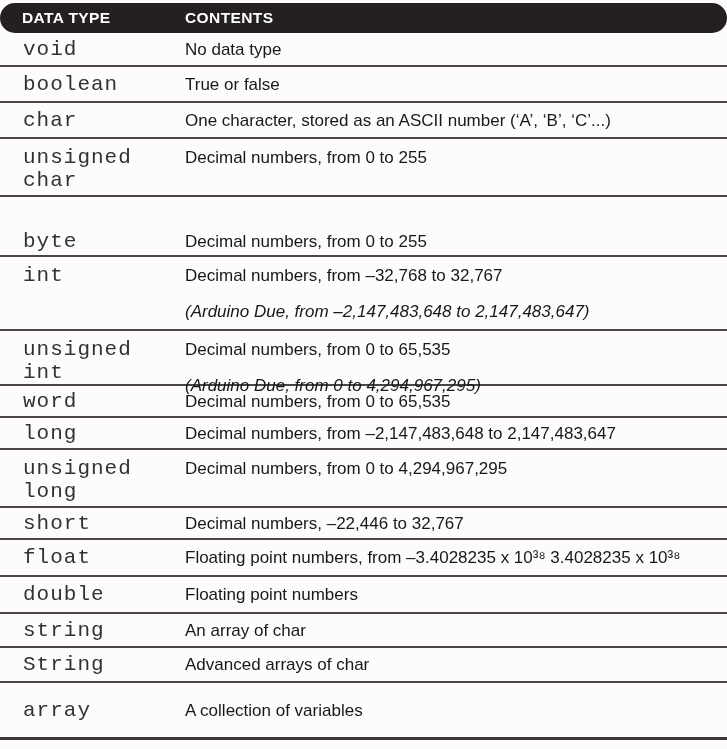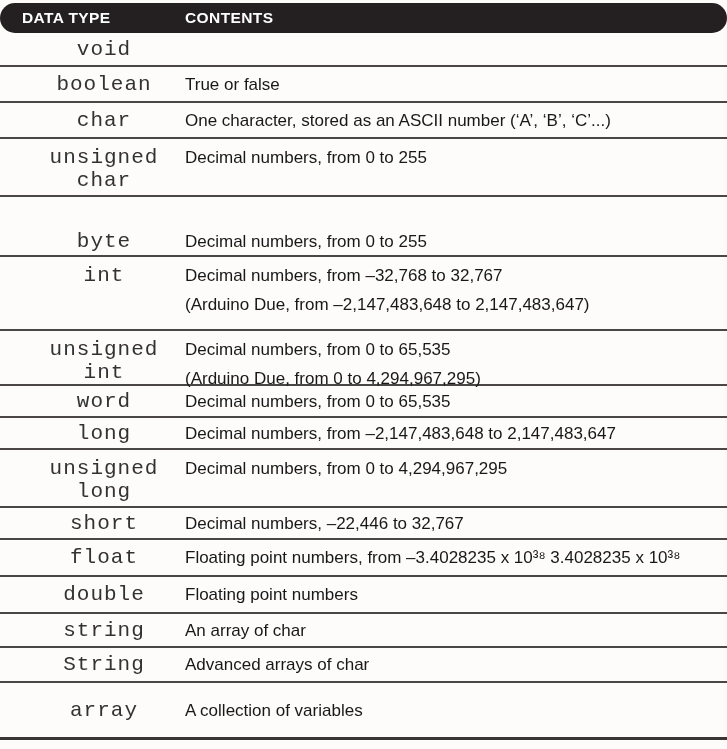--- a/index.html
+++ b/index.html
@@ -27,45 +27,45 @@
     border-bottom:2px solid #4a4645;
   }
   .row.single{align-items:center;}
   .row.multi{padding-top:7px;align-items:flex-start;}
   .c1{
     width:185px;flex:0 0 185px;box-sizing:border-box;
     padding-left:23px;
     font-family:"Liberation Mono","DejaVu Sans Mono",monospace;
     font-size:21px;letter-spacing:1px;line-height:23px;
     color:#323232;
-    text-align:center;
   }
   .c2{
     flex:1;box-sizing:border-box;padding-right:6px;
     font-size:17px;line-height:19px;color:#181818;
   }
   .multi .c2{padding-top:2px;}
-  .line2{margin-top:10px;}
+  .line2{margin-top:17px;font-style:italic;}
 
   .spacer{height:31px;}
   .bottom-rule{height:0;border-bottom:3px solid #393635;}
 </style>
 </head>
 <body>
 
 <div class="page">
   <div class="tbl">
 
     <div class="hdr">
       <div class="h1">DATA TYPE</div>
       <div class="h2">CONTENTS</div>
     </div>
 
     <div class="row single" style="height:34px">
       <div class="c1">void</div>
+      <div class="c2">No data type</div>
     </div>
 
     <div class="row single" style="height:36px">
       <div class="c1">boolean</div>
       <div class="c2">True or false</div>
     </div>
 
     <div class="row single" style="height:36px">
       <div class="c1">char</div>
       <div class="c2">One character, stored as an ASCII number (‘A’, ‘B’, ‘C’...)</div>

